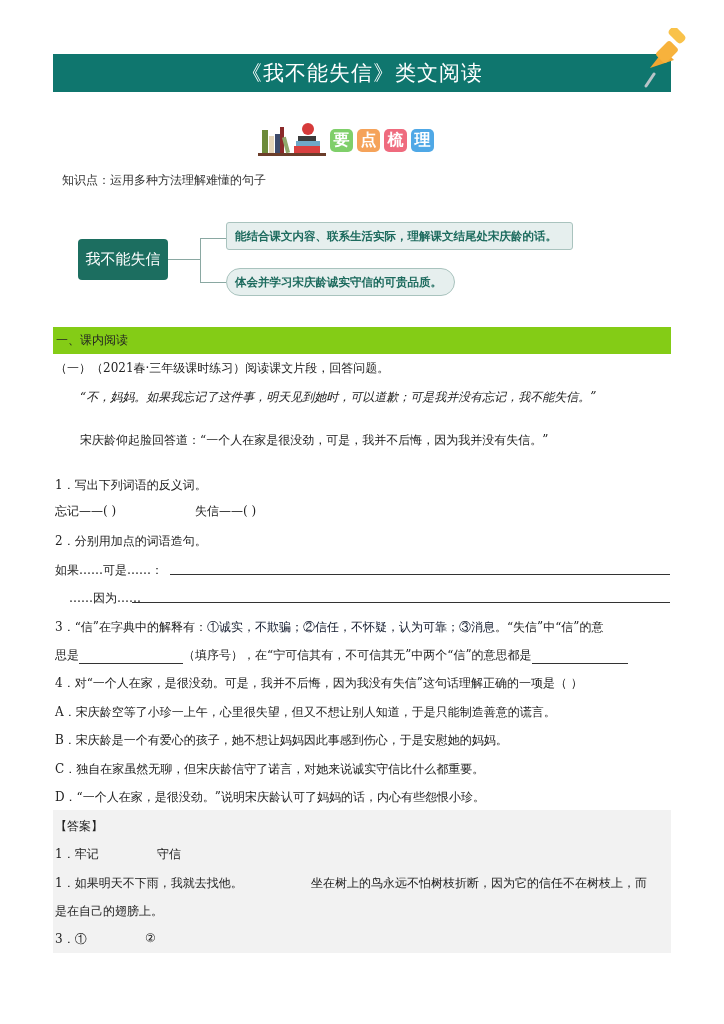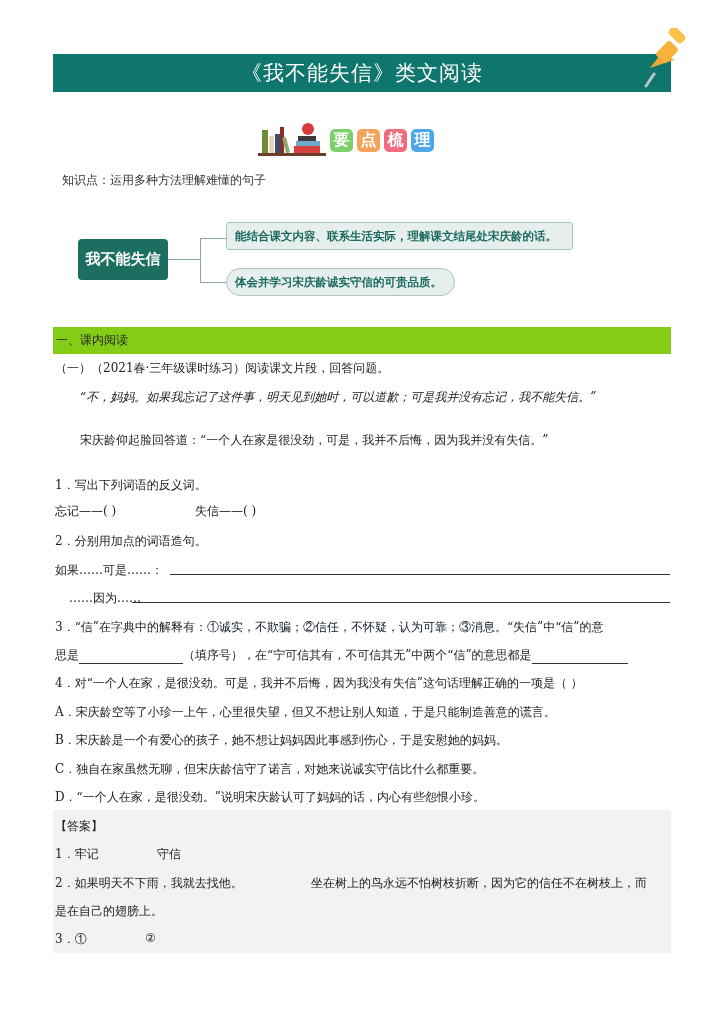--- a/index.html
+++ b/index.html
@@ -8,21 +8,21 @@
   .title-bar { position: absolute; left: 53px; top: 54px; width: 618px; height: 38px;
                background: #0f766e; display: flex; align-items: center; justify-content: center; }
   .title-bar span { color: #fff; font-family: "DejaVu Sans", sans-serif; font-size: 21px; letter-spacing: 1px; }
   .pin { position: absolute; left: 640px; top: 28px; width: 50px; height: 60px; }
   .keypoints { position: absolute; left: 258px; top: 122px; height: 36px; display: flex; align-items: center; }
   .kp-char { width: 23px; height: 23px; border-radius: 5px; color: #fff; font-family: "DejaVu Sans", sans-serif;
              font-size: 16px; font-weight: bold; display: flex; align-items: center; justify-content: center; margin-left: 4px; }
   .knowledge { position: absolute; left: 54px; top: 172px; font-size: 12px; color: #333; margin-left: 8px; }
   .mm-root { position: absolute; left: 78px; top: 239px; width: 90px; height: 41px; background: #1c6e60;
              border-radius: 4px; color: #fff; display: flex; align-items: center; justify-content: center;
-             font-family: "DejaVu Sans", sans-serif; font-weight: bold; font-size: 15px; }
+             font-family: "DejaVu Sans", sans-serif; font-weight: normal; font-size: 15px; }
   .mm-line { position: absolute; background: #8aa8a2; }
   .mm-node { position: absolute; height: 28px; background: #e6efee; border: 1px solid #a9c3be; border-radius: 3px;
              color: #1d6b5e; font-family: "DejaVu Sans", sans-serif; font-weight: bold; font-size: 11.5px;
              display: flex; align-items: center; padding-left: 8px; box-sizing: border-box; }
   .section-bar { position: absolute; left: 53px; top: 327px; width: 618px; height: 27px; background: #84cc16;
                  display: flex; align-items: center; padding-left: 3px; box-sizing: border-box; font-size: 12px; }
   .line { position: absolute; left: 55px; font-size: 12px; white-space: nowrap; color: #222; }
   .red { color: #0f172a; }
   .blank { display: inline-block; border-bottom: 1px solid #333; vertical-align: bottom; }
   .answer-box { position: absolute; left: 53px; top: 810px; width: 618px; height: 143px; background: #f2f2f2; }
@@ -97,17 +97,17 @@
 <div class="line" style="top:675px;">4．对“一个人在家，是很没劲。可是，我并不后悔，因为我没有失信”这句话理解正确的一项是（   ）</div>
 <div class="line" style="top:704px;">A．宋庆龄空等了小珍一上午，心里很失望，但又不想让别人知道，于是只能制造善意的谎言。</div>
 <div class="line" style="top:732px;">B．宋庆龄是一个有爱心的孩子，她不想让妈妈因此事感到伤心，于是安慰她的妈妈。</div>
 <div class="line" style="top:761px;">C．独自在家虽然无聊，但宋庆龄信守了诺言，对她来说诚实守信比什么都重要。</div>
 <div class="line" style="top:789px;">D．“一个人在家，是很没劲。”说明宋庆龄认可了妈妈的话，内心有些怨恨小珍。</div>
 
 <div class="answer-box"></div>
 <div class="line" style="top:818px;">【答案】</div>
 <div class="line" style="top:846px;">1．牢记</div>
 <div class="line" style="top:846px; left:157px;">守信</div>
-<div class="line" style="top:875px;">2．如果明天不下雨，我就去找他。</div>
+<div class="line" style="top:875px;">1．如果明天不下雨，我就去找他。</div>
 <div class="line" style="top:875px; left:311px;">坐在树上的鸟永远不怕树枝折断，因为它的信任不在树枝上，而</div>
 <div class="line" style="top:903px;">是在自己的翅膀上。</div>
 <div class="line" style="top:931px;">3．①</div>
 <div class="line" style="top:931px; left:145px;">②</div>
 
 </body></html>

